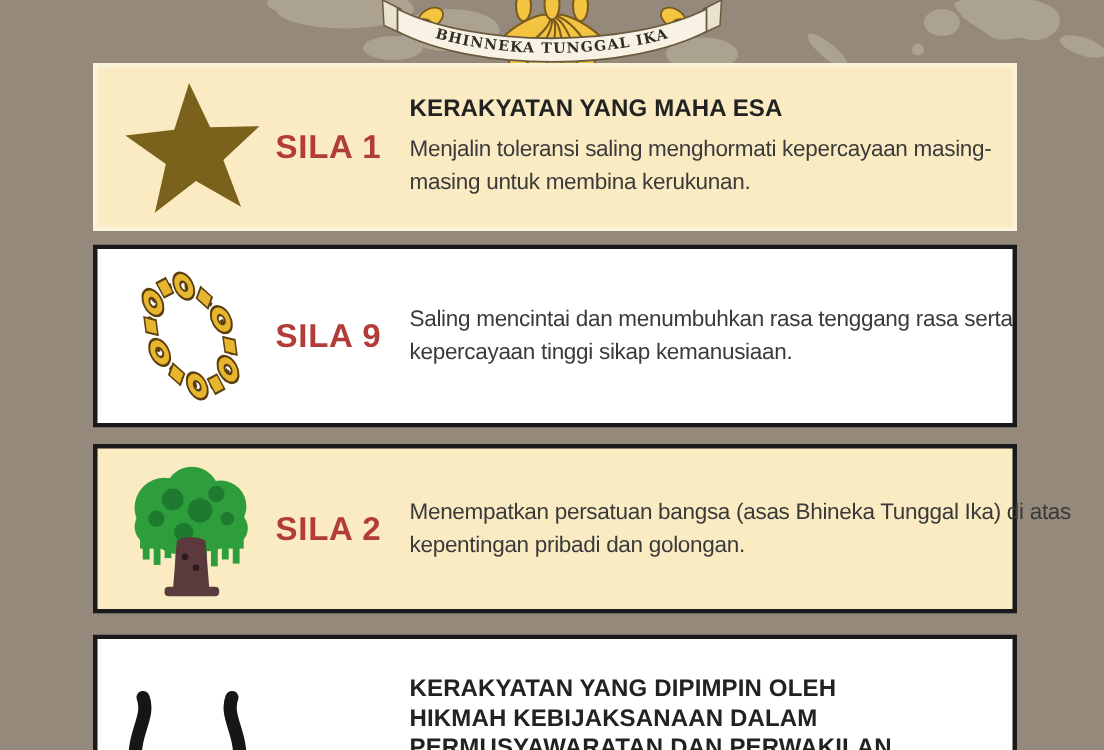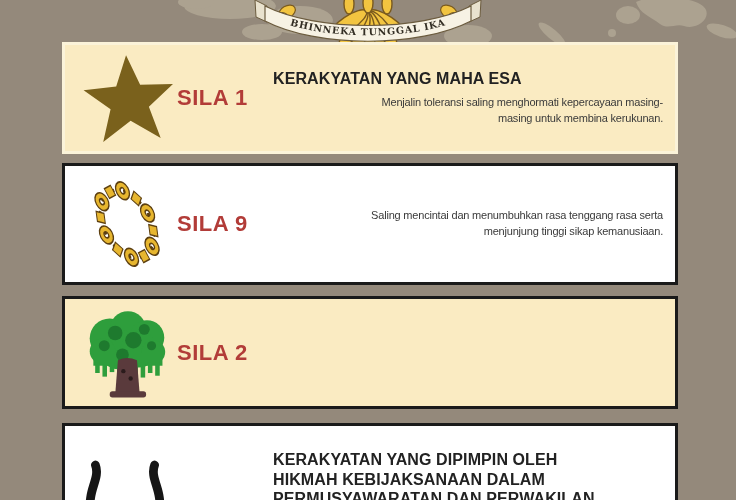--- a/index.html
+++ b/index.html
@@ -18,32 +18,32 @@
   }
   .card--cream{background:#FAEBC2;border:3px solid #FBF3D9;}
   .card--white{background:#FFFFFF;border:3px solid #1A1A1A;}
   .card--cream-dark{background:#FAEBC2;border:3px solid #1A1A1A;}
   .card1{top:42px;height:112px;}
   .card2{top:163px;height:122px;}
   .card3{top:296px;height:113px;}
   .card4{top:423px;height:175px;align-items:flex-start;}
 
   .icon-box{width:112px;flex:0 0 112px;display:flex;justify-content:flex-end;align-items:center;}
-  .sila-box{width:84px;flex:0 0 84px;}
+  .sila-box{width:84px;flex:0 0 84px;text-align:center;}
   .sila{
     font-weight:bold;font-size:22px;letter-spacing:.5px;color:#B23C38;white-space:nowrap;
   }
   .text-box{flex:1;padding:0 12px 0 12px;min-width:0;}
   .card-title{
     font-weight:bold;font-size:16px;line-height:1.22;letter-spacing:.1px;
     color:#222222;white-space:pre;margin:0 0 6px 0;
   }
   .card-desc{
-    font-size:11px;line-height:1.45;letter-spacing:-.2px;
-    color:#3A3A3A;white-space:pre;margin:0;text-align:right;
+    font-size:15px;line-height:1.45;letter-spacing:-.2px;
+    color:#3A3A3A;white-space:pre;margin:0;
   }
   
   .card4 .icon-box{margin-top:22px;}
   .card4 .sila-box{margin-top:70px;}
   .card4 .text-box{margin-top:24px;}
 </style>
 </head>
 <body>
 
 <div class="header">
@@ -141,21 +141,21 @@
           <rect x="83.6" y="29" width="12" height="12" fill="#E7B62F" stroke="#5C3F10" stroke-width="1.6" transform="rotate(330 89.6 35)"></rect>
         </g>
       </g>
     </svg>
   </div>
   <div class="sila-box">
     <span class="sila">SILA 9</span>
   </div>
   <div class="text-box">
     <p class="card-desc">Saling mencintai dan menumbuhkan rasa tenggang rasa serta
-menjunjung tinggi sikap kemanusiaan.</p>
+kepercayaan tinggi sikap kemanusiaan.</p>
   </div>
 </div>
 
 <div class="card card--cream-dark card3">
   <div class="icon-box">
     <svg width="100" height="96" viewBox="0 0 110 100">
 
       <g fill="#2E9E3C">
         <circle cx="36" cy="34" r="22"></circle>
         <circle cx="56" cy="24" r="20"></circle>
@@ -190,20 +190,22 @@
       <path d="M42,96 L45,58 Q55,53 66,58 L69,96 Q55,101 42,96 Z" fill="#5A3A3C"></path>
       <rect x="36" y="92" width="40" height="7" rx="3" fill="#5A3A3C"></rect>
       <circle cx="51" cy="70" r="2.4" fill="#2B1B1C"></circle>
       <circle cx="59" cy="78" r="2.4" fill="#2B1B1C"></circle>
     </svg>
   </div>
   <div class="sila-box">
     <span class="sila">SILA 2</span>
   </div>
   <div class="text-box">
+    <p class="card-desc">Menempatkan persatuan bangsa (asas Bhineka Tunggal Ika) di atas
+kepentingan pribadi dan golongan.</p>
   </div>
 </div>
 
 <div class="card card--white card4">
   <div class="icon-box">
     <svg width="104" height="130" viewBox="0 0 130 130">
       <g fill="none" stroke="#161616" stroke-width="11" stroke-linecap="round">
         <path d="M55,108 C32,98 18,74 22,46 C24,30 33,18 28,5"></path>
         <path d="M75,108 C98,98 112,74 108,46 C106,30 97,18 102,5"></path>
       </g>

